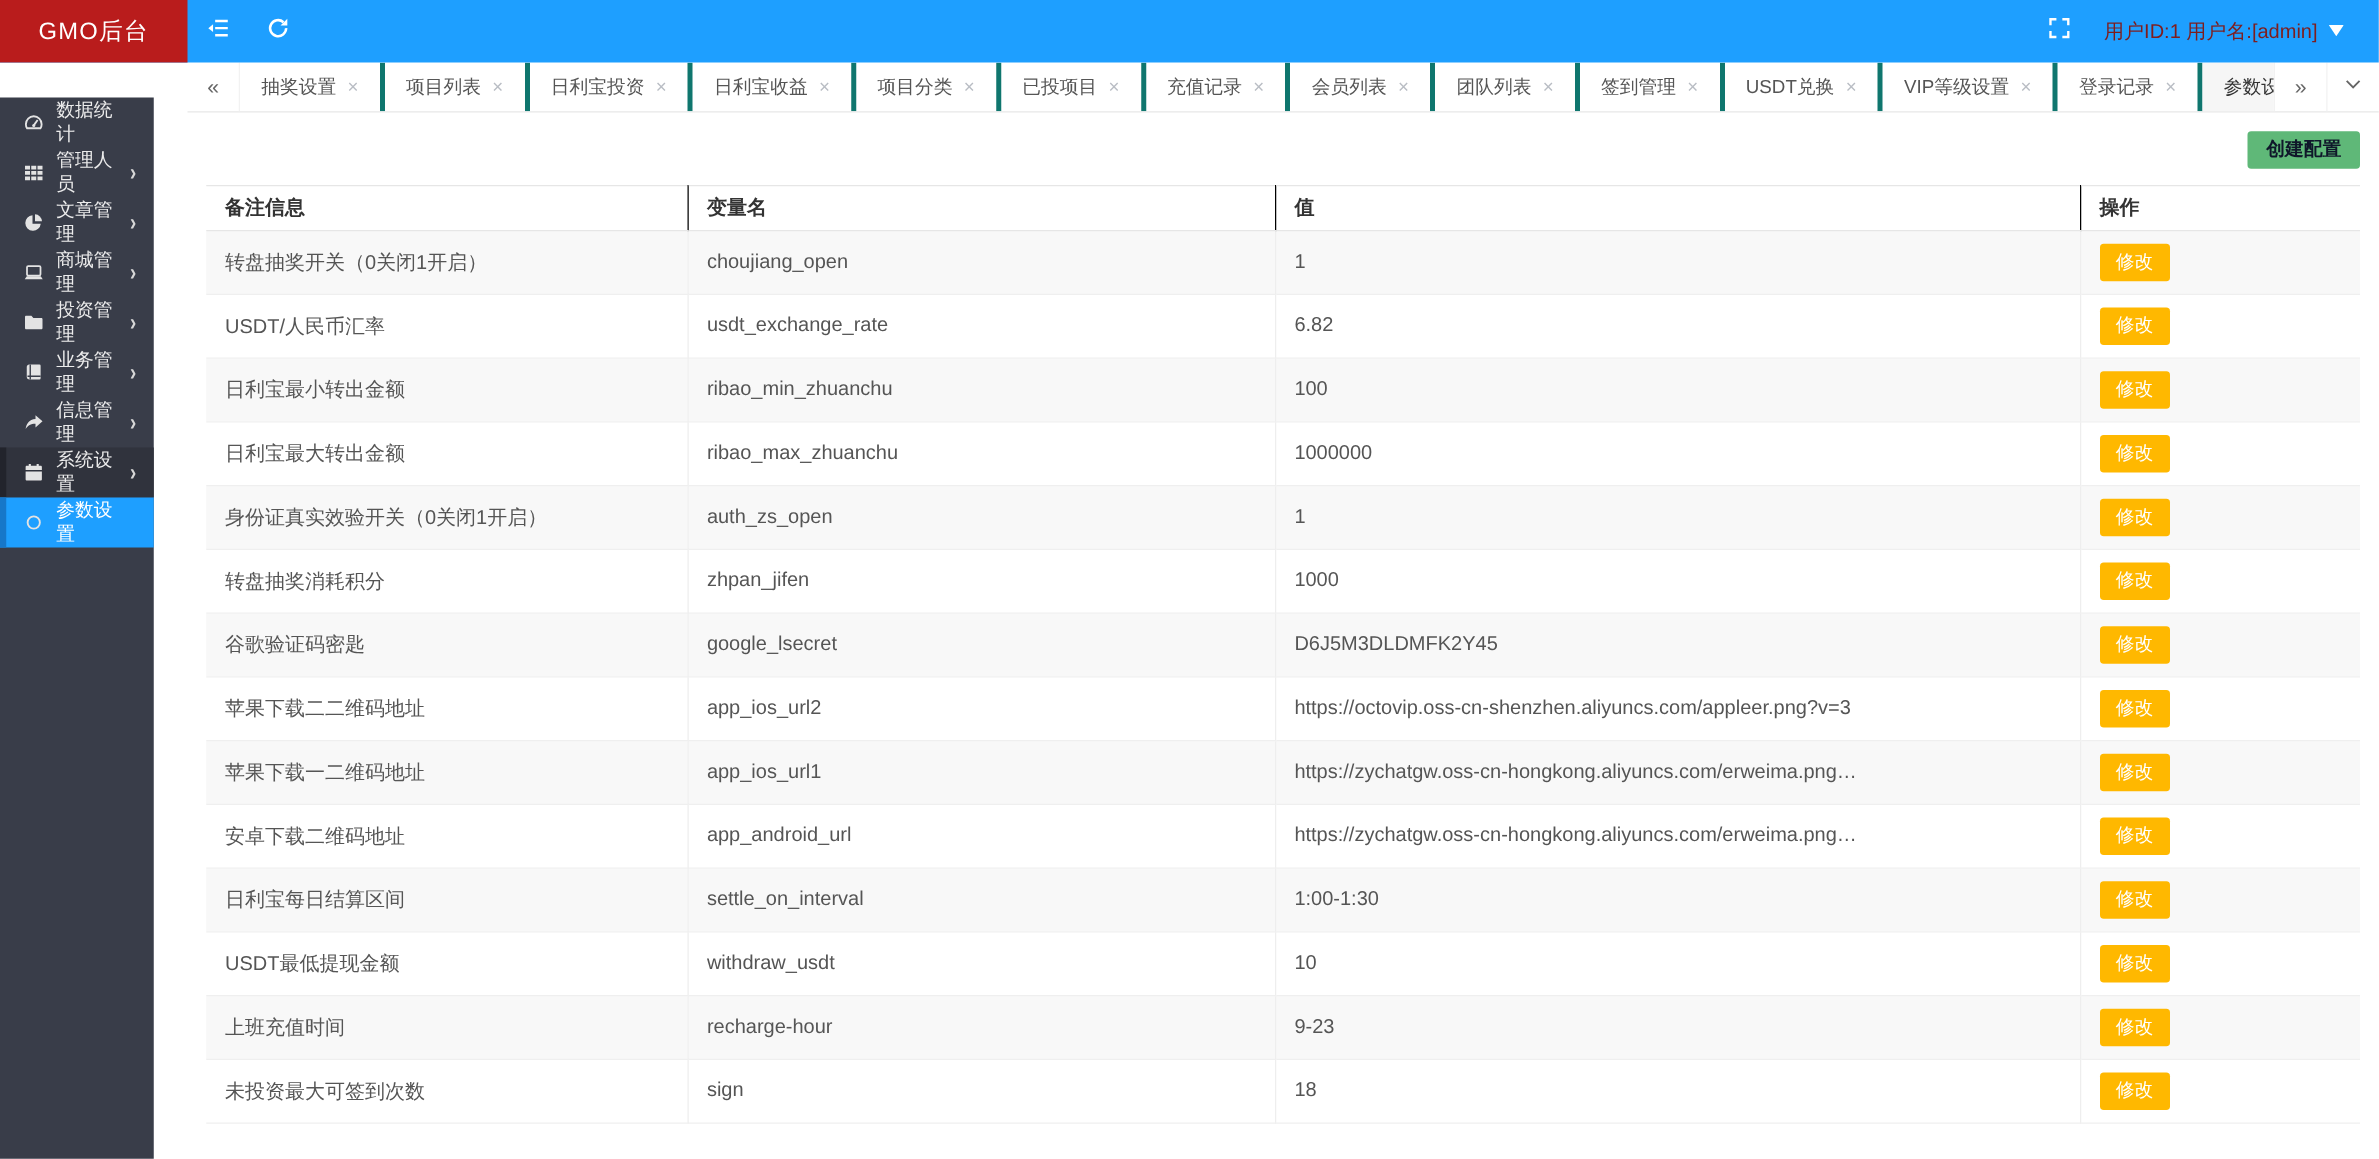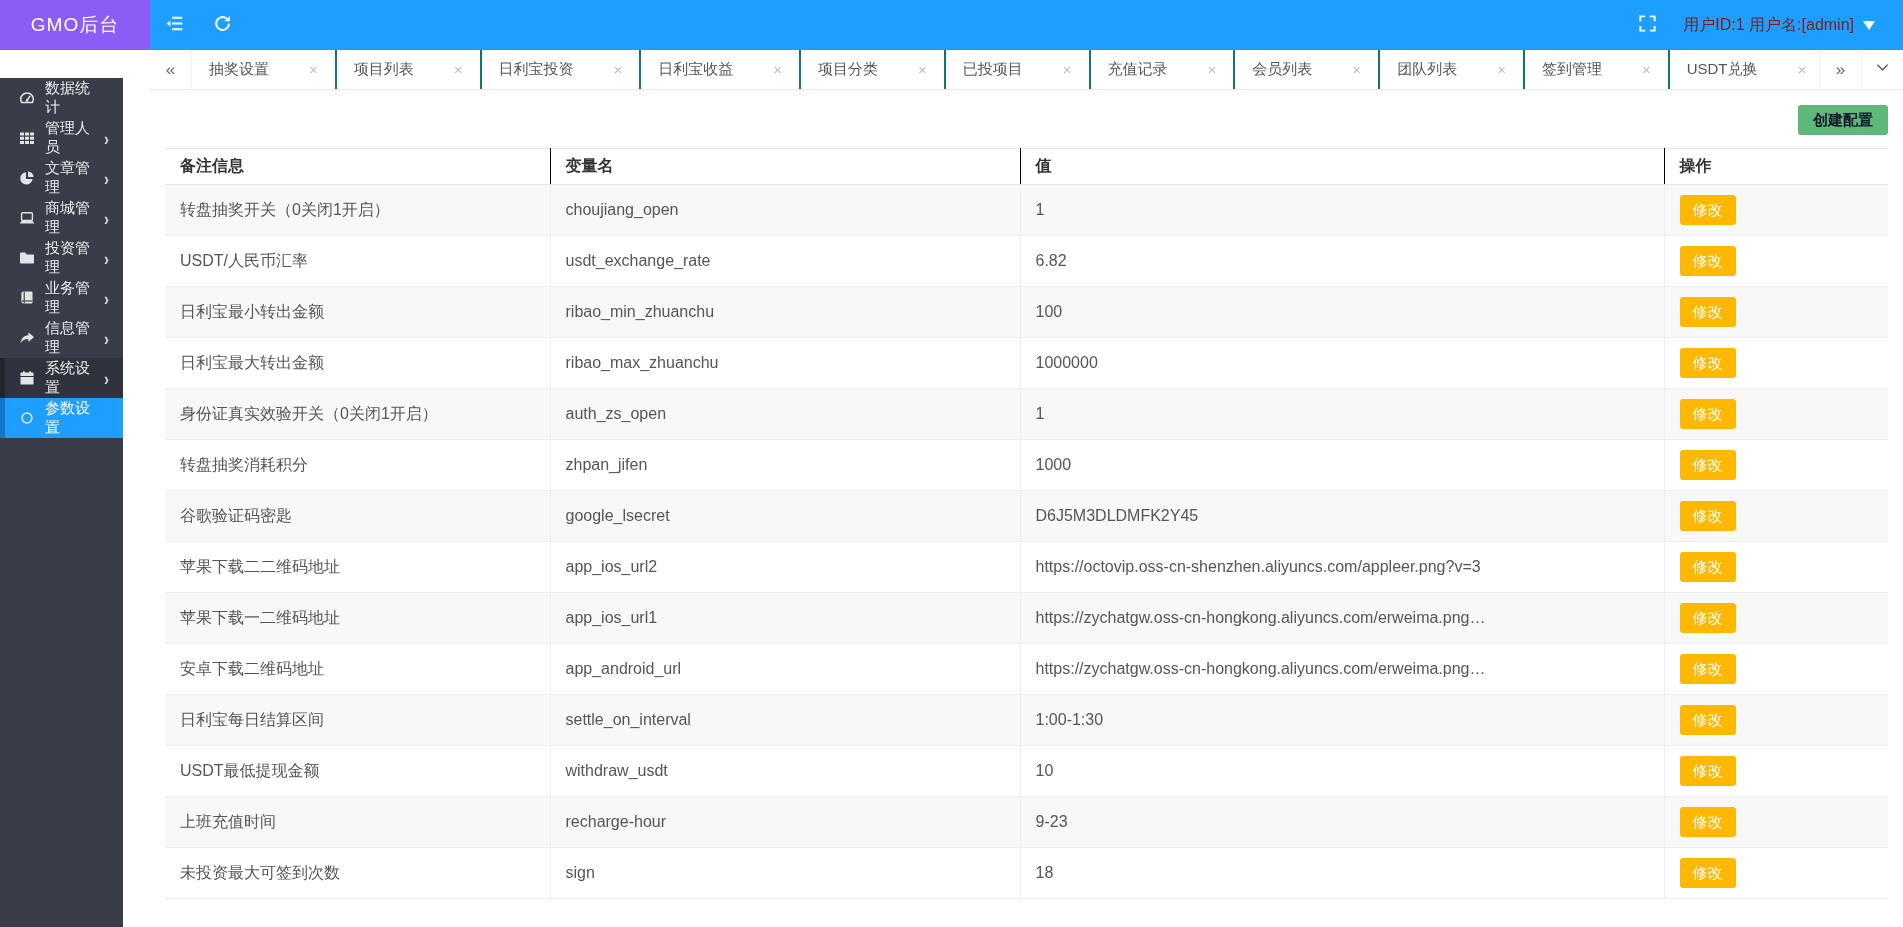--- a/index.html
+++ b/index.html
@@ -2,21 +2,21 @@
 <html><head>
 <meta charset="utf-8">
 <style>
   * { margin:0; padding:0; box-sizing:border-box; }
   html,body { width:1903px; height:927px; overflow:hidden; background:#fff;
     font-family:"Liberation Sans","DejaVu Sans",sans-serif; }
 
   
   .header { position:absolute; top:0; left:0; width:1903px; height:50px;
     background:#1E9FFF; display:flex; align-items:stretch; z-index:10; }
-  .logo { width:150px; height:50px; background:#8b5cf6; color:#fff;
+  .logo { width:150px; height:50px; background:#b91c1c; color:#fff;
     font-size:19px; display:flex; align-items:center; justify-content:center;
     letter-spacing:1px; }
   .hbtn { width:48px; height:50px; display:flex; align-items:center;
     justify-content:center; color:#fff; cursor:pointer; }
   .hbtn svg { width:19px; height:19px; }
   .header-right { margin-left:auto; display:flex; align-items:center; padding-right:22px; }
   .user-entry { color:#7f1d1d; font-size:16px; display:flex; align-items:center;
     gap:9px; cursor:pointer; height:50px; padding:0 6px; }
   .user-entry svg { width:12px; height:9px; }
 
@@ -43,21 +43,21 @@
 
   
   .tabbar { height:40px; background:#fff; border-bottom:1px solid #e8e8e8;
     display:flex; align-items:stretch; }
   .tab-ctl { width:42px; display:flex; align-items:center; justify-content:center;
     color:#666; font-size:17px; cursor:pointer; border-right:1px solid #f2f2f2; }
   .tab-ctl.right { border-right:none; border-left:1px solid #f2f2f2; }
   .tab-ctl svg { width:15px; height:15px; }
   .tabs-wrap { flex:1; display:flex; overflow:hidden; }
   .tab { display:flex; align-items:center; padding:0 17px; font-size:15px;
-    color:#555; border-right:2px solid #0f766e; cursor:pointer; white-space:nowrap;gap:31px; }
+    color:#555; border-right:4px solid #0f766e; cursor:pointer; white-space:nowrap; }
   .tab .close { margin-left:9px; color:#b9bdc4; font-size:15px; line-height:1; }
   .tab.active { background:#f6f6f6; color:#333; }
 
   
   .content { padding:15px; }
   .toolbar-row { display:flex; justify-content:flex-end; }
   .btn-create { height:30px; line-height:30px; padding:0 15px; background:#5FB878;
     color:#0f172a; font-size:15px; border:none; border-radius:3px; cursor:pointer;font-weight:bold; }
 
   

